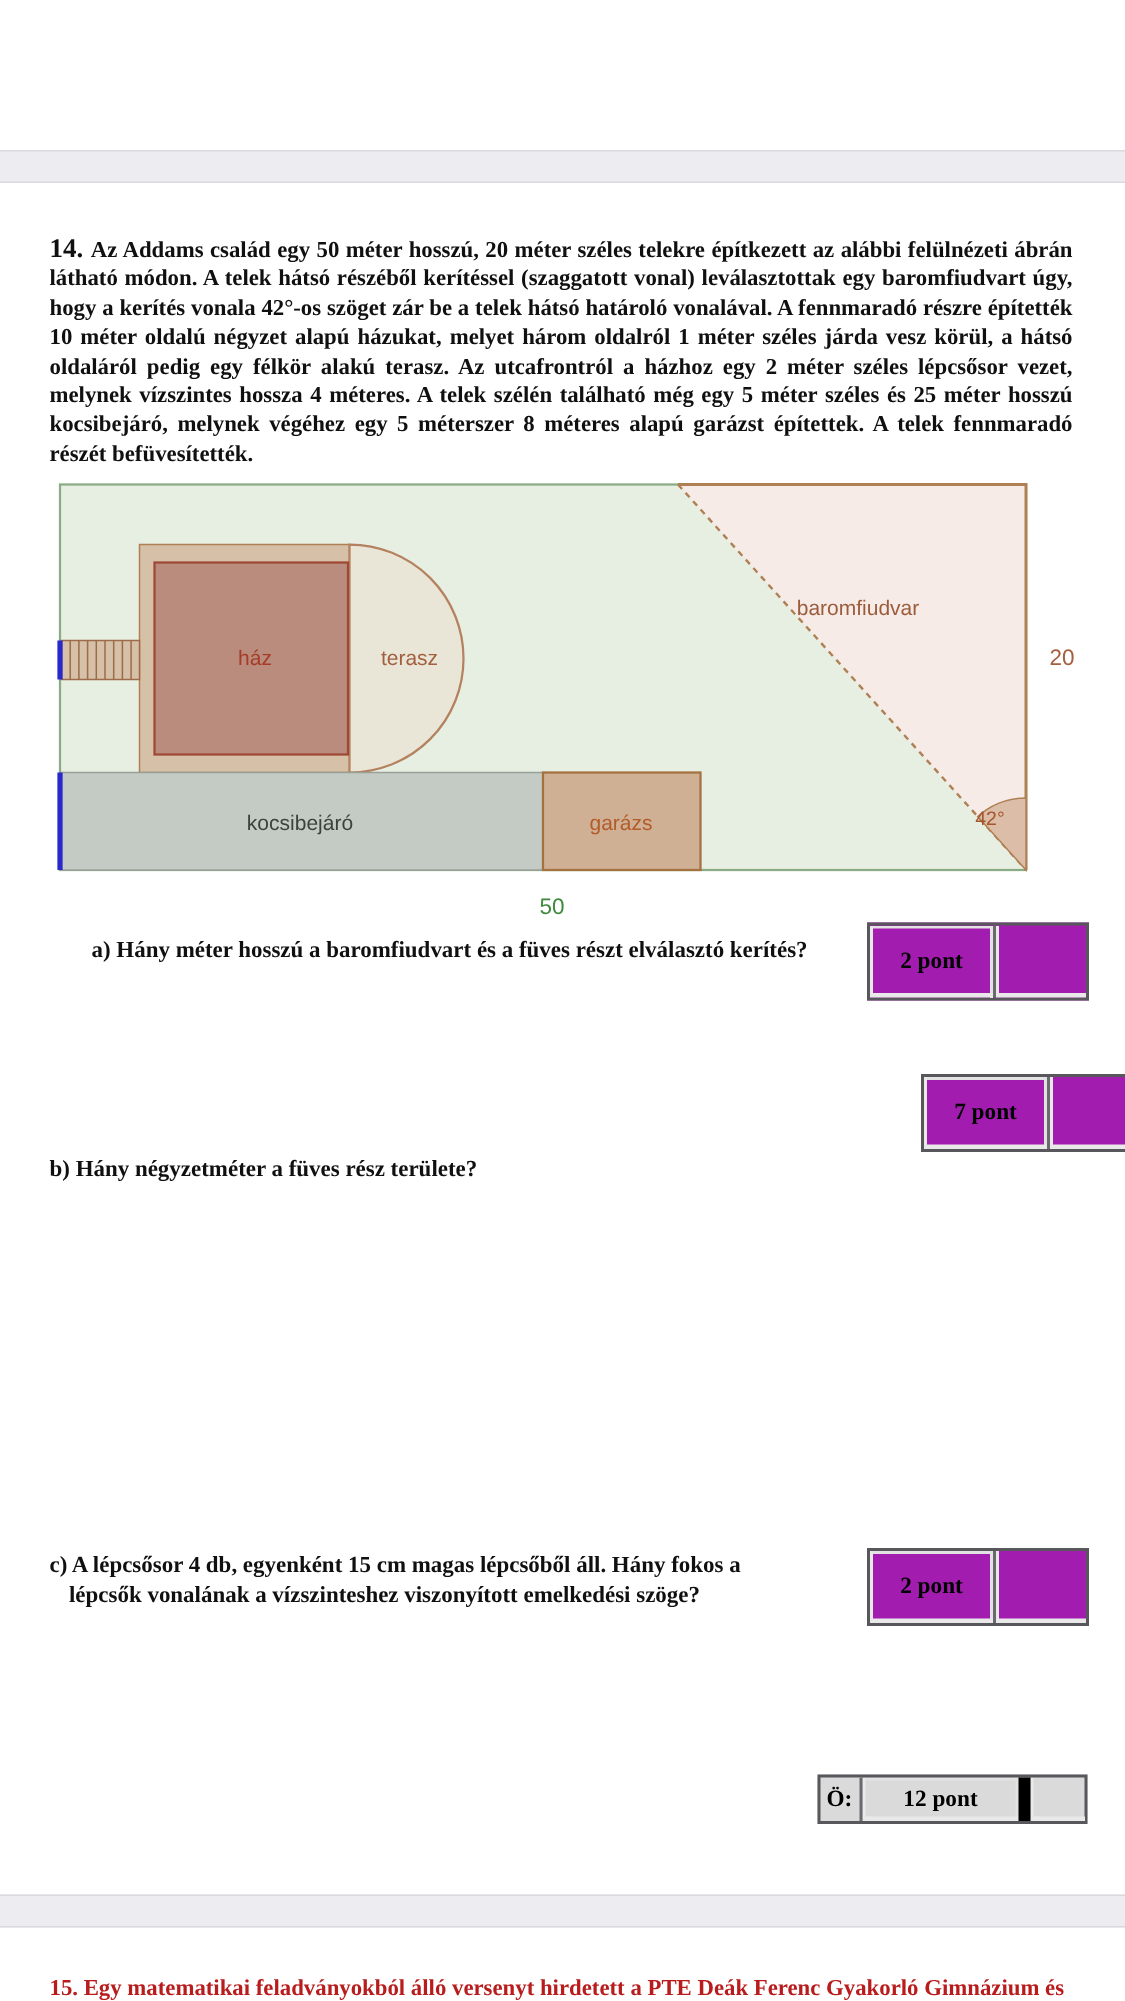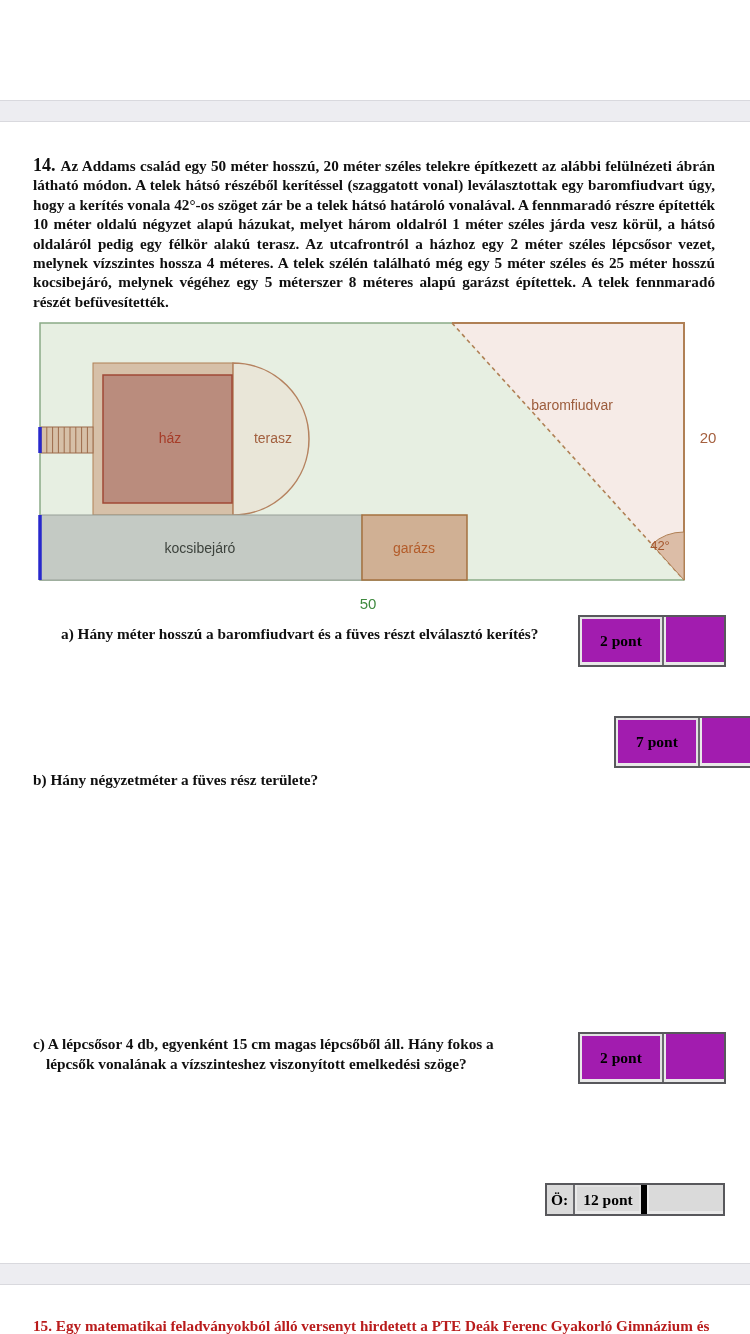--- a/index.html
+++ b/index.html
@@ -43,21 +43,21 @@
   .total-box {
     position:absolute; left:545px; top:1183px; width:180px; height:33px;
     box-sizing:border-box; background:#dadada; border:2px solid #58585c; display:flex;
   }
   .total-box .cell-o {
     width:28px; box-sizing:border-box; border-right:2px solid #6a6a6e;
     display:flex; align-items:center; padding-left:4px;
     font-weight:bold; font-size:15.5px; color:#000;
   }
   .total-box .cell-pont {
-    width:72px; box-sizing:border-box; border-right:6px solid #000000;
+    width:112px; box-sizing:border-box; border-right:8px solid #000000;
     display:flex; align-items:center; justify-content:center;
     font-weight:bold; font-size:15.5px; color:#000;
     box-shadow: inset 2px -3px 0 #e9e9e9, inset -2px 2px 0 #e2e2e2;
   }
   .total-box .cell-score { flex:1; box-shadow: inset 2px -3px 0 #e9e9e9; }
 
   .clipped-line {
     position:absolute; left:33px; top:1317px; width:700px;
     font-weight:bold; font-size:15.2px; color:#b91c1c; white-space:nowrap;
   }

